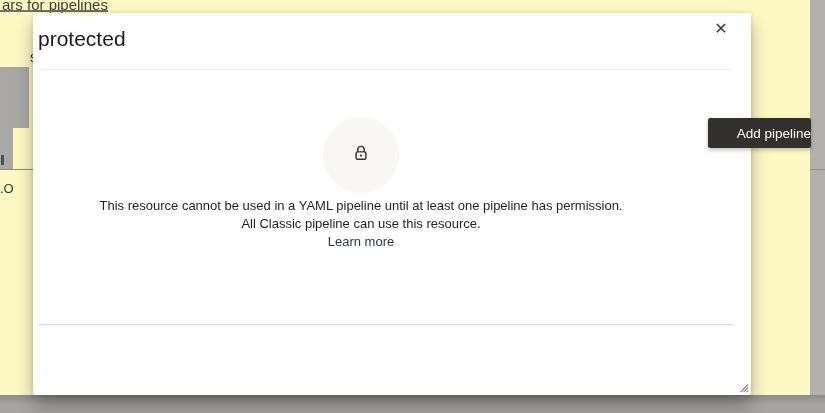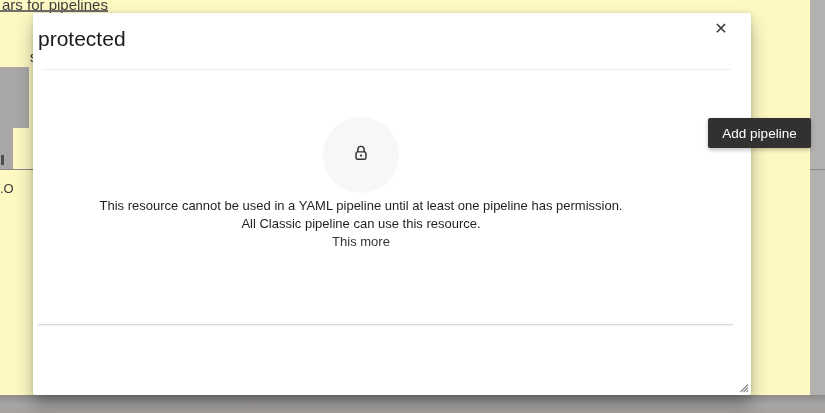--- a/index.html
+++ b/index.html
@@ -47,21 +47,21 @@
   .icon-btn {
     height:33px; border:none; border-radius:2px; cursor:pointer;
     display:flex; align-items:center; justify-content:center; color:#3a3a3a;
   }
   .add-btn  { width:60px; background:#efedec; font-size:20px; font-weight:300; }
   .more-btn { width:33px; background:#f4f3f2; font-size:16px; letter-spacing:0; }
 
   .tooltip {
     position:absolute; left:675px; top:105px; width:103px; height:30px;
     background:#323130; color:#ffffff; border-radius:2px;
-    display:flex; align-items:center; justify-content:center;
+    display:flex; align-items:center; justify-content:flex-end;
     font-size:13.5px; z-index:5; box-shadow:0 2px 4px rgba(0,0,0,0.25);
   }
 
   
   .zero-state { position:absolute; left:5px; top:104px; width:646px; text-align:center; }
   .zero-circle {
     width:76px; height:76px; border-radius:50%; background:#f8f7f6;
     margin:0 auto; display:flex; align-items:center; justify-content:center;
   }
   .zero-title { margin-top:16px; font-size:15px; font-weight:700; color:#1b1a19; }
@@ -112,21 +112,21 @@
         <span>
           <svg width="18" height="18" viewBox="0 0 16 16" fill="none">
             <path d="M5.2 7 V4.9 a2.8 2.8 0 0 1 5.6 0 V7" stroke="#323130" stroke-width="1.3"></path>
             <rect x="3.6" y="7" width="8.8" height="6.6" rx="1.4" stroke="#323130" stroke-width="1.3"></rect>
             <circle cx="8" cy="10.3" r="1" fill="#323130"></circle>
           </svg>
         </span>
       </div>
       <div class="zero-line first">This resource cannot be used in a YAML pipeline until at least one pipeline has permission.</div>
       <div class="zero-line">All Classic pipeline can use this resource.</div>
-      <a class="zero-link">This more</a>
+      <a class="zero-link">Learn more</a>
     </div>
 
     <div class="sep-2"></div>
 
     <div class="resize-grip">
       <svg width="12" height="12" viewBox="0 0 12 12">
         <path d="M3.5 11 L11 3.5 M6.5 11 L11 6.5 M9.5 11 L11 9.5" stroke="#8a8886" stroke-width="1.1" fill="none"></path>
       </svg>
     </div>
 

